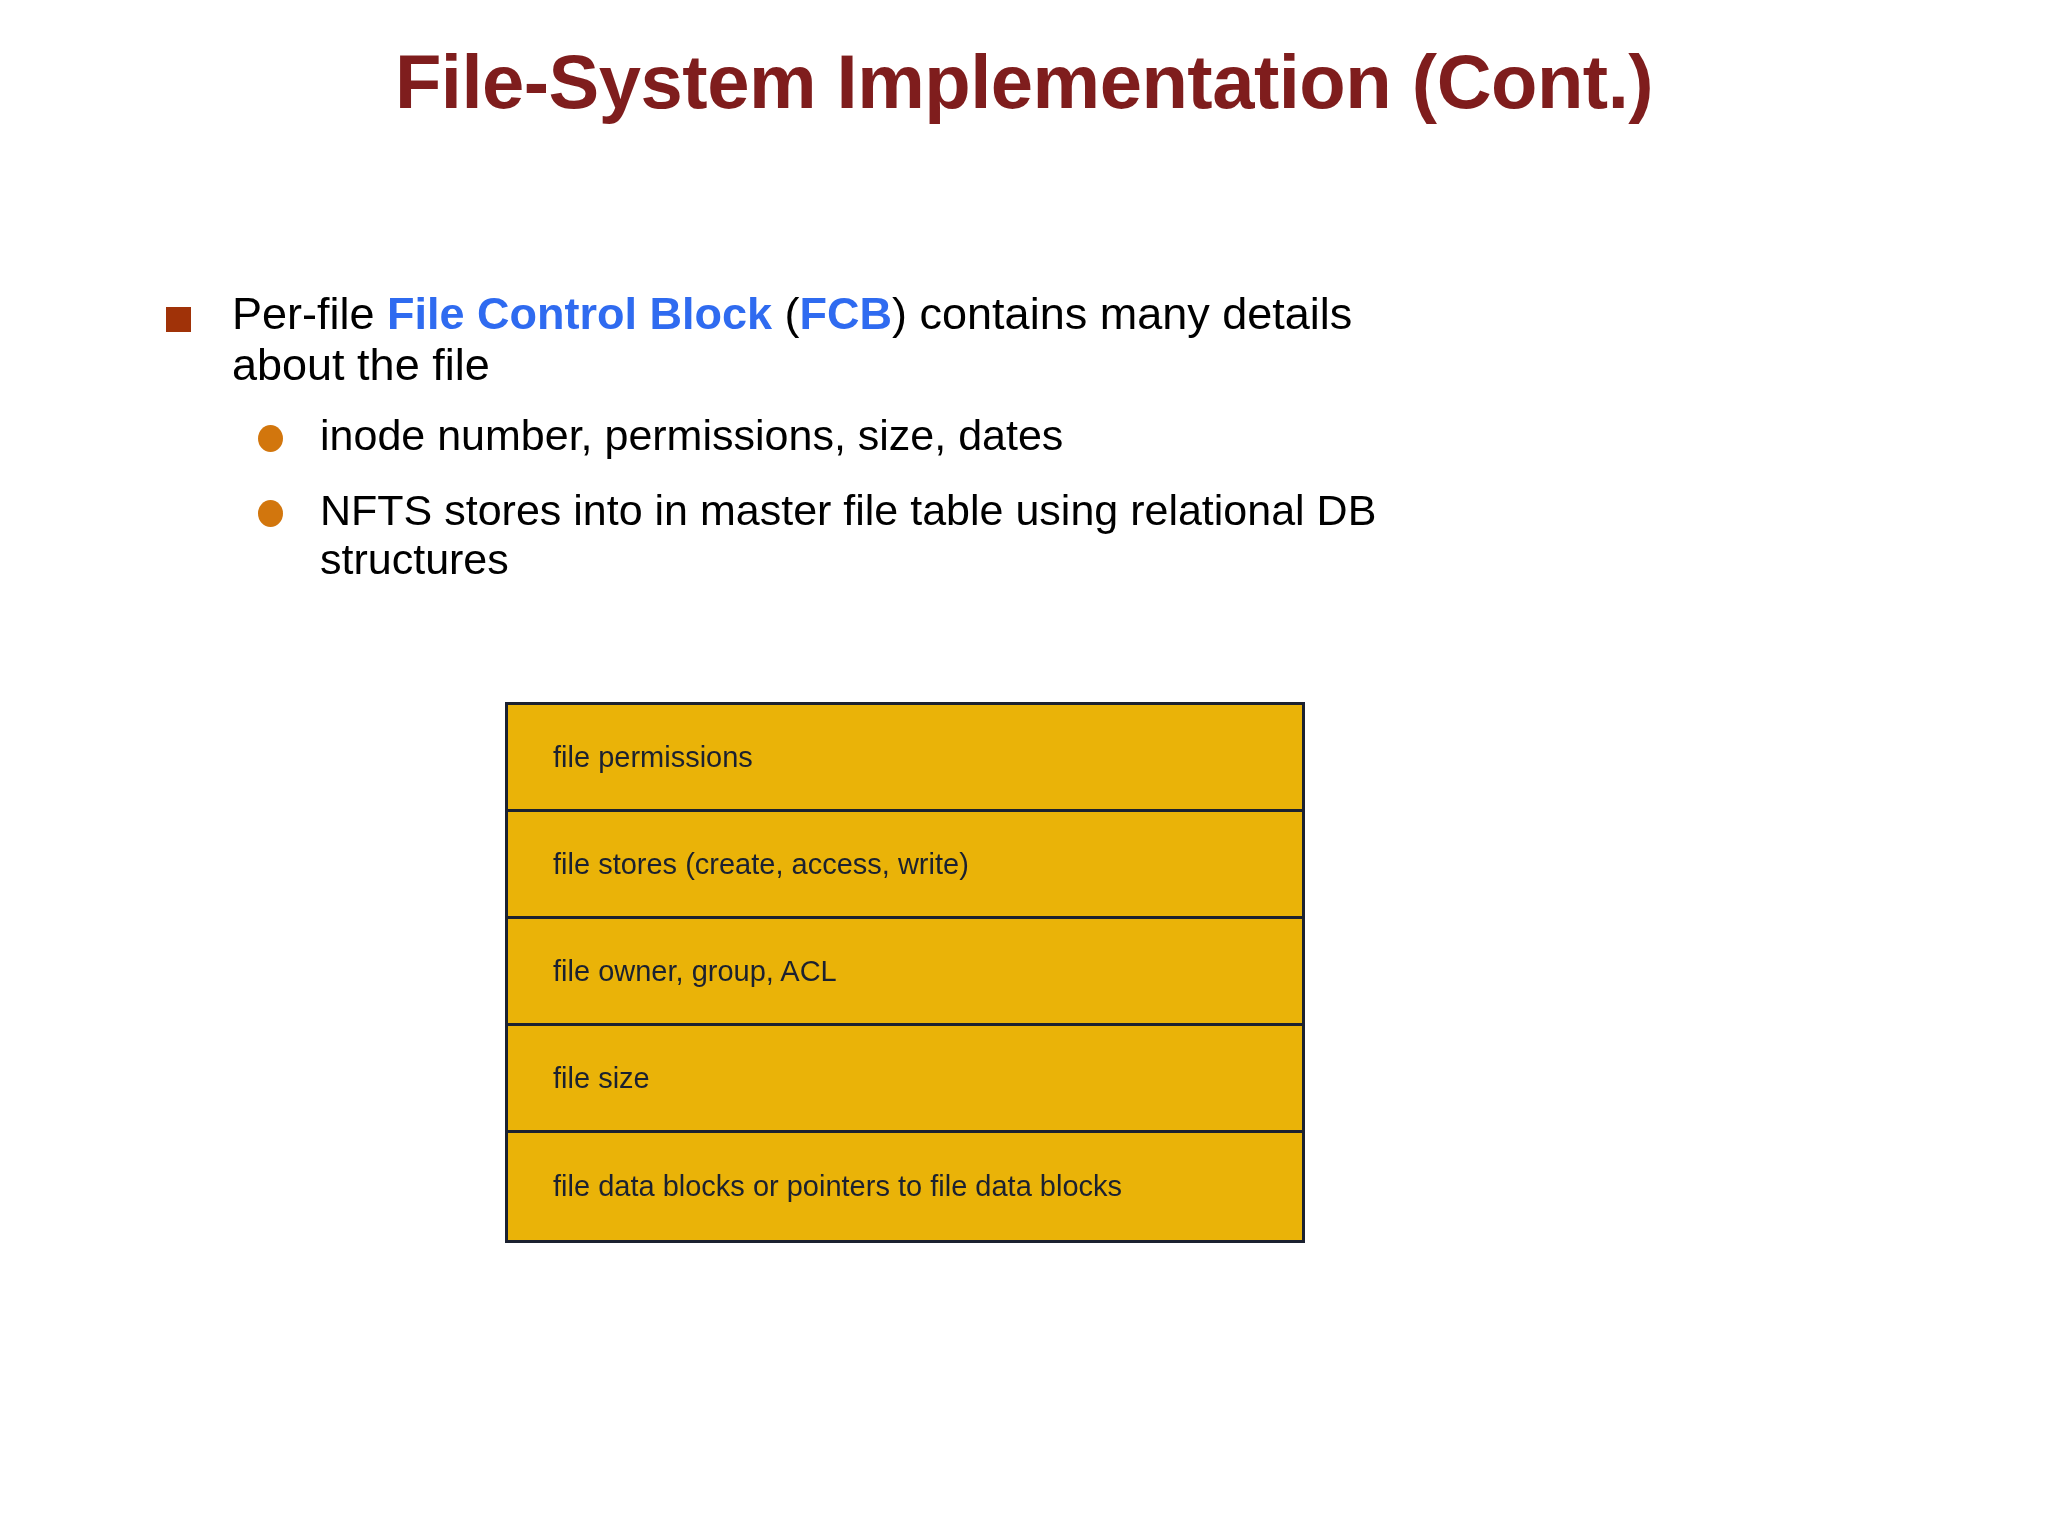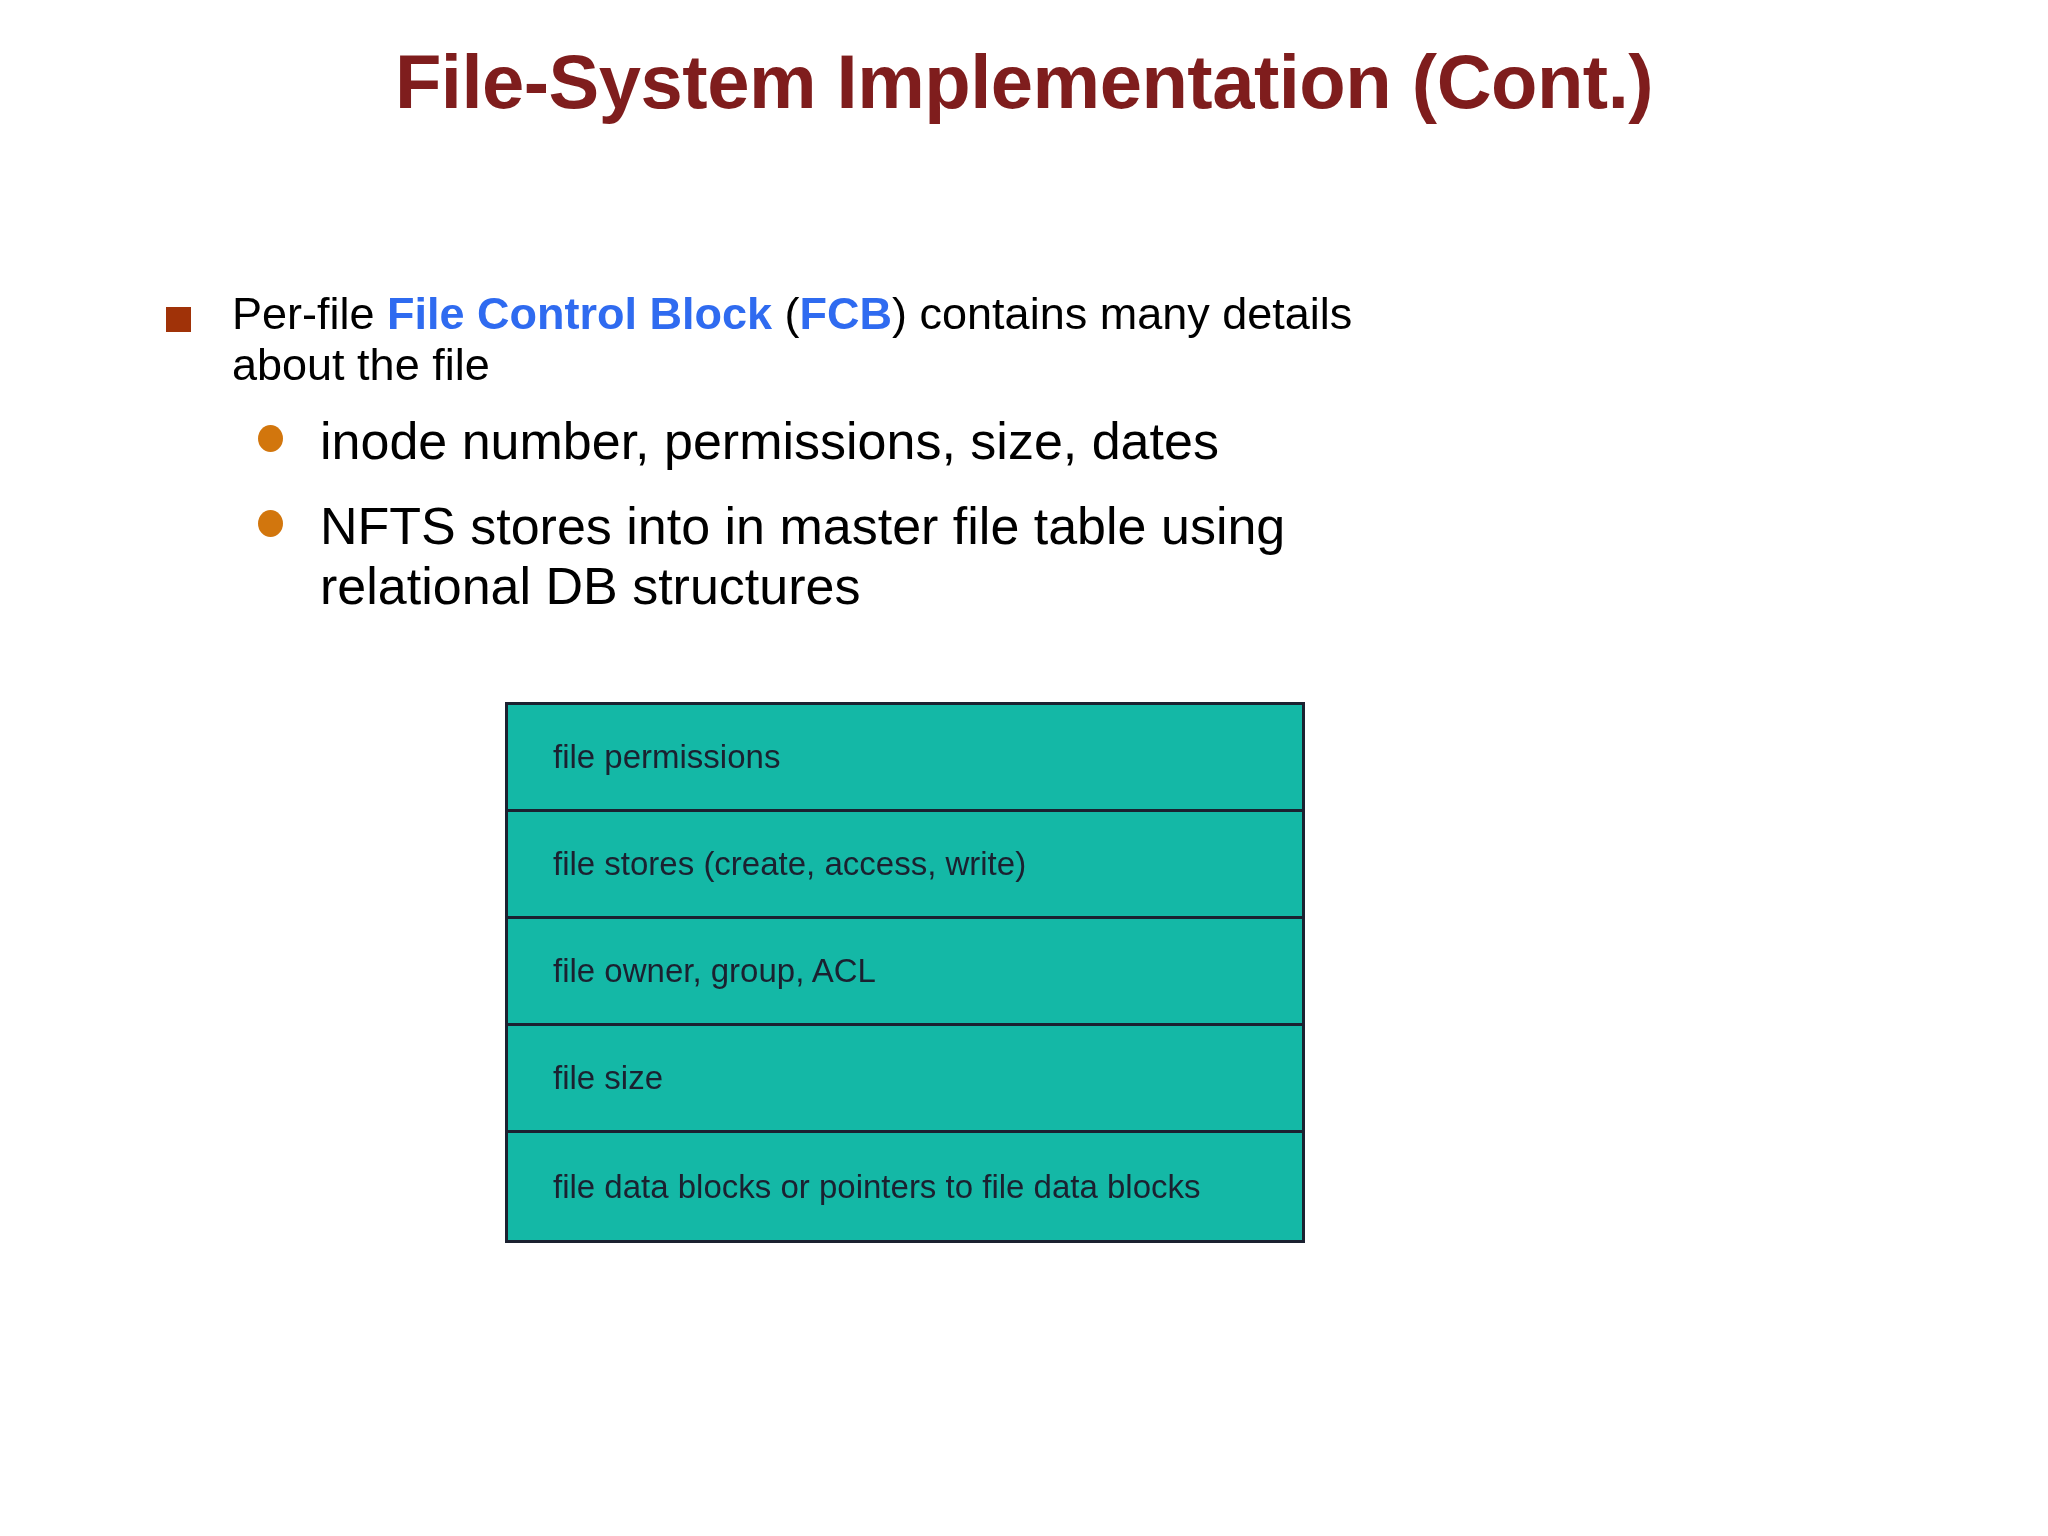--- a/index.html
+++ b/index.html
@@ -64,21 +64,21 @@
   }
 
   .sub-list {
     margin-top: 20px;
     padding-left: 90px;
   }
 
   .bullet-l2 {
     position: relative;
     padding-left: 80px;
-    font-size: 52px;
+    font-size: 43px;
     line-height: 1.16;
     color: #000000;
     margin-bottom: 25px;
     max-width: 1110px;
   }
   .bullet-l2 .dot-marker {
     position: absolute;
     left: 18px;
     top: 14px;
     width: 25px;
@@ -99,25 +99,25 @@
     top: 702px;
     width: 800px;
     border: 3px solid #1b2130;
     background: #bfe5f7;
     box-sizing: border-box;
   }
   .fcb-row {
     height: 107px;
     box-sizing: border-box;
     border-bottom: 3px solid #1b2130;
-    background: #14b8a6;
+    background: #eab308;
     display: flex;
     align-items: center;
     padding-left: 45px;
-    font-size: 33px;
+    font-size: 29px;
     color: #1b2130;
   }
   .fcb-row:last-child {
     border-bottom: none;
   }
 </style>
 </head>
 <body>
 
 <div class="slide">

